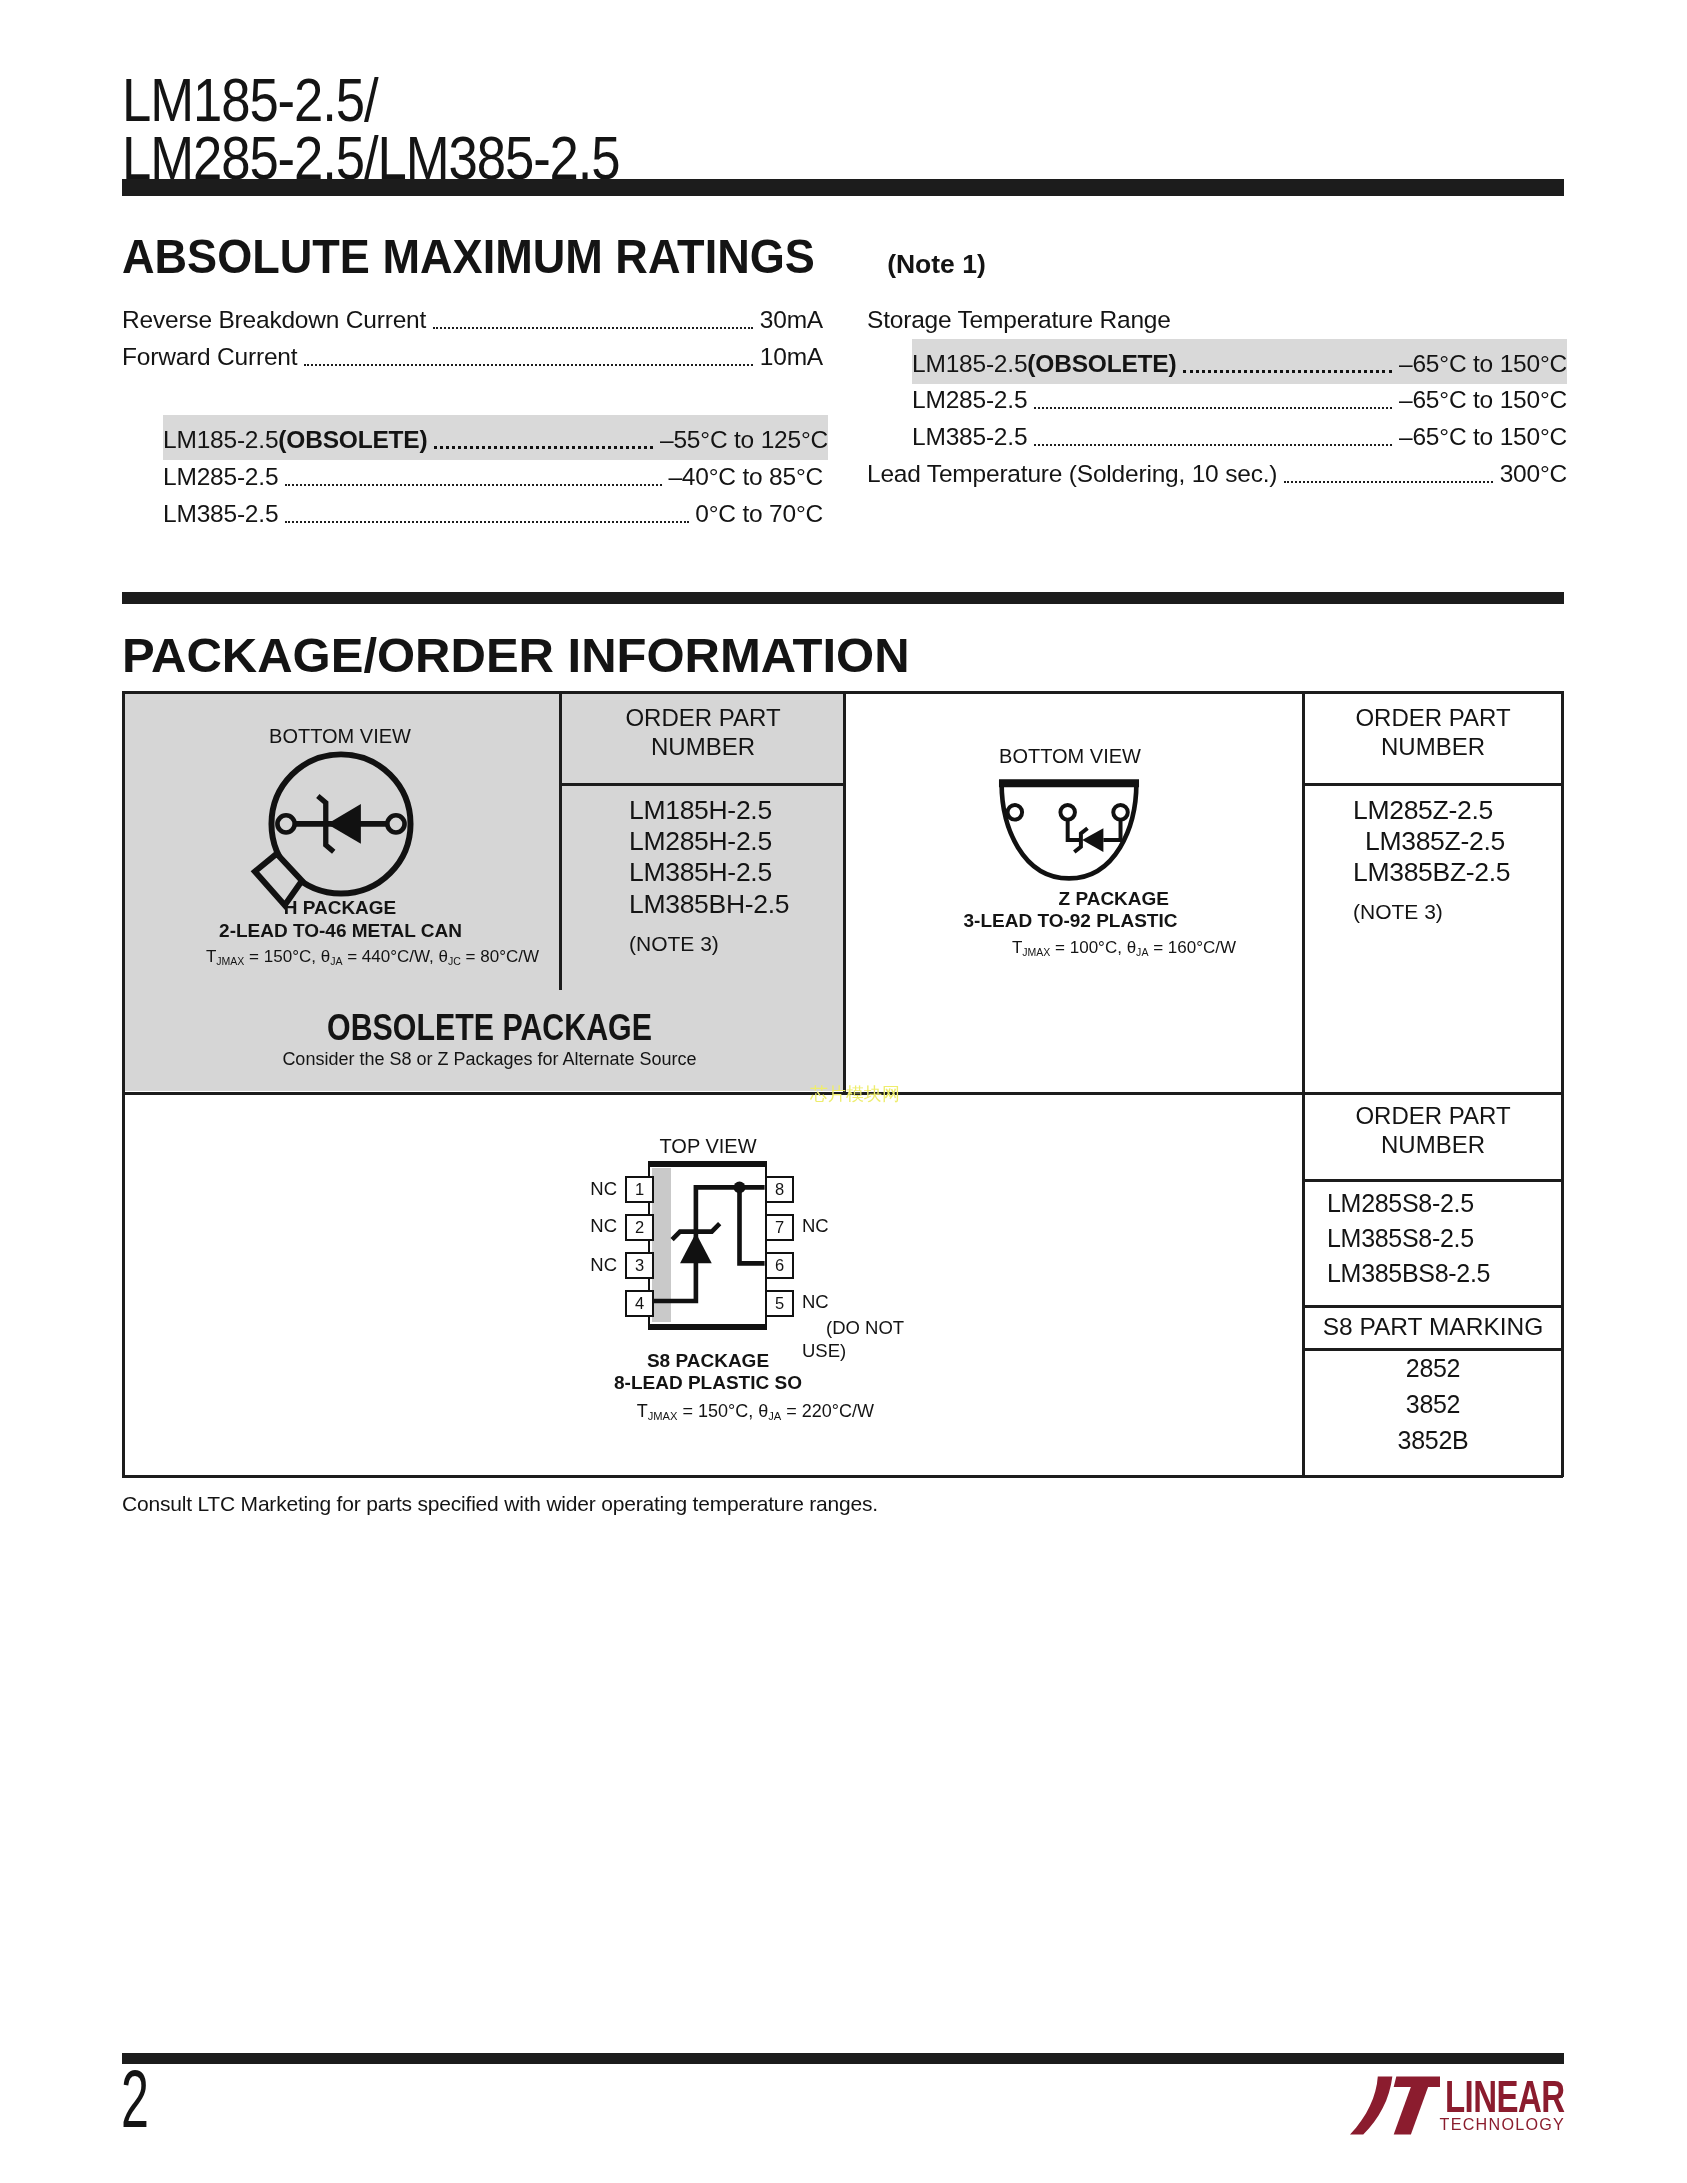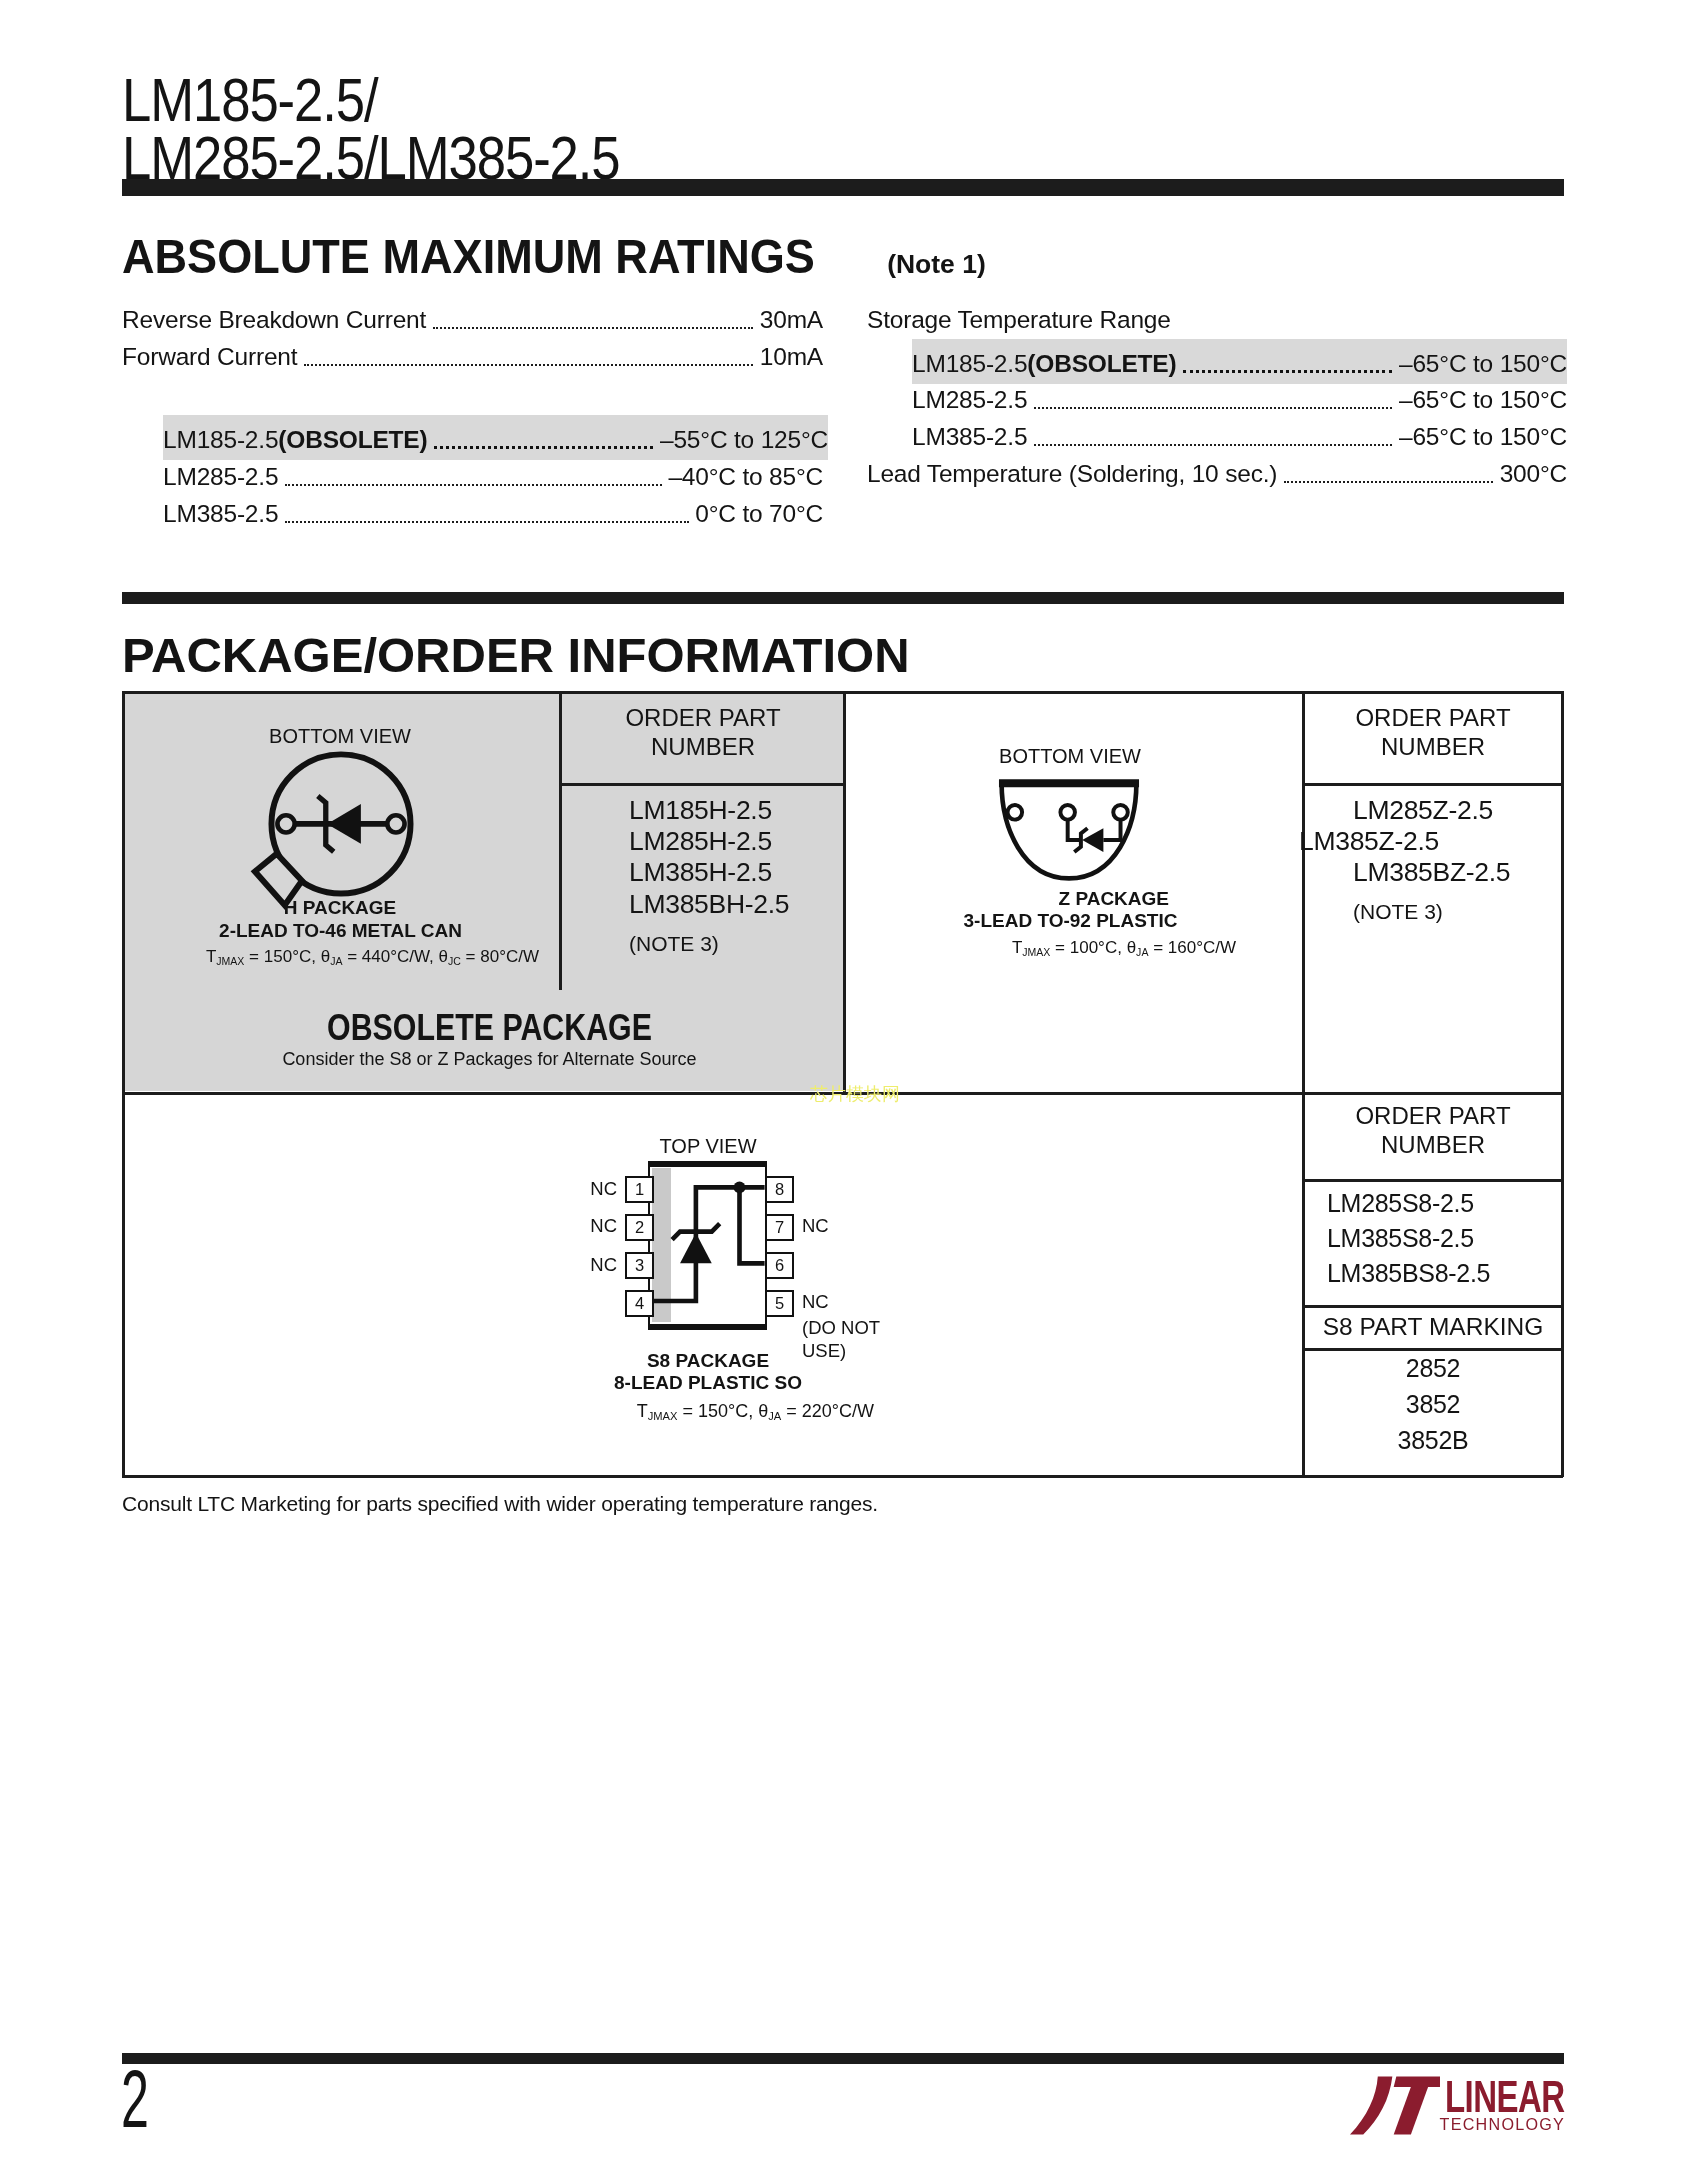--- a/index.html
+++ b/index.html
@@ -170,21 +170,21 @@
 
   <div class="ctxt small-label b" style="left:971px;top:888px;width:198px;font-weight:700;text-align:right;">Z PACKAGE</div>
   <div class="ctxt small-label b" style="left:938px;top:910px;width:265px;font-weight:700;">3-LEAD TO-92 PLASTIC</div>
   <div class="thermal" style="left:905px;top:938px;width:331px;font-size:17px;">
     <span>T</span><sub>JMAX</sub><span> = 100°C, </span><span>θ</span><sub>JA</sub><span> = 160°C/W</span>
   </div>
 
   <div class="ctxt ordhdr" style="left:1303px;top:704px;width:260px;">ORDER PART</div>
   <div class="ctxt ordhdr" style="left:1303px;top:733px;width:260px;">NUMBER</div>
   <div class="abs partnum" style="left:1353px;top:797px;">LM285Z-2.5</div>
-  <div class="abs partnum" style="left:1299px;top:828px;">LM385Z-2.5</div>
+  <div class="abs partnum" style="left:1365px;top:828px;">LM385Z-2.5</div>
   <div class="abs partnum" style="left:1353px;top:859px;">LM385BZ-2.5</div>
   <div class="abs" style="left:1353px;top:900px;font-size:21px;">(NOTE 3)</div>
 
   <div class="ctxt diag-label" style="left:609px;top:1135px;width:198px;">TOP VIEW</div>
 
   <div class="abs" style="left:648px;top:1161px;width:119px;height:169px;box-sizing:border-box;background:#fff;border:2.6px solid #111;border-top-width:6.6px;border-bottom-width:6.6px;"></div>
   <div class="abs" style="left:652px;top:1168px;width:18.5px;height:154px;background:#c9c9c9;"></div>
 
   <svg style="left:635px;top:1151px;" width="172" height="185" viewBox="960 1740 260 280">
     <polyline points="984,1967 1052,1967 1052,1795 1118,1795 1156,1795" fill="none" stroke="#111" stroke-width="7"></polyline>
@@ -218,21 +218,21 @@
     </div>
   <div class="pin" style="left:765px;top:1290px;">
       <span>5</span>
     </div>
 
   <div class="nc" style="left:559px;top:1178px;width:58px;text-align:right;">NC</div>
   <div class="nc" style="left:559px;top:1215px;width:58px;text-align:right;">NC</div>
   <div class="nc" style="left:559px;top:1254px;width:58px;text-align:right;">NC</div>
   <div class="nc" style="left:802px;top:1215px;">NC</div>
   <div class="nc" style="left:802px;top:1291px;">NC</div>
-  <div class="nc" style="left:802px;top:1317px;">(DO NOT</div>
+  <div class="nc" style="left:826px;top:1317px;">(DO NOT</div>
   <div class="nc" style="left:802px;top:1340px;">USE)</div>
 
   <div class="ctxt small-label b" style="left:609px;top:1350px;width:198px;font-weight:700;">S8 PACKAGE</div>
   <div class="ctxt small-label b" style="left:592px;top:1372px;width:232px;font-weight:700;">8-LEAD PLASTIC SO</div>
   <div class="thermal" style="left:543px;top:1401px;width:331px;">
     <span>T</span><sub>JMAX</sub><span> = 150°C, </span><span>θ</span><sub>JA</sub><span> = 220°C/W</span>
   </div>
 
   <div class="ctxt ordhdr" style="left:1303px;top:1102px;width:260px;">ORDER PART</div>
   <div class="ctxt ordhdr" style="left:1303px;top:1131px;width:260px;">NUMBER</div>

